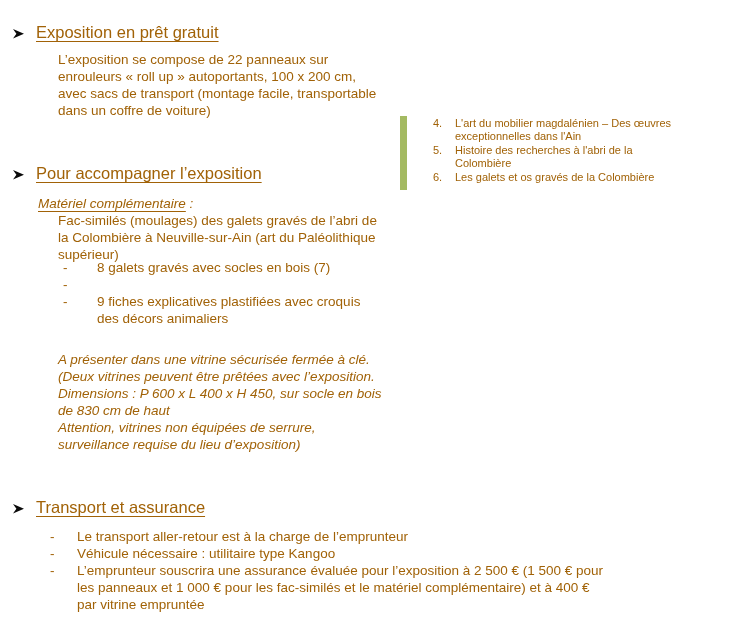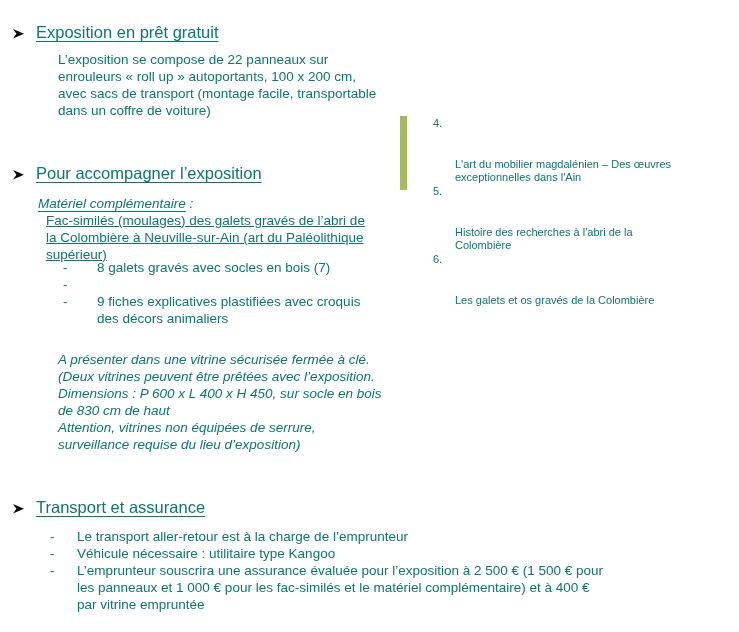--- a/index.html
+++ b/index.html
@@ -5,21 +5,21 @@
   html, body {
     margin: 0;
     padding: 0;
     background: #ffffff;
   }
   .page {
     position: relative;
     width: 739px;
     height: 632px;
     background: #ffffff;
-    color: #0f766e;
+    color: #a16207;
     font-family: "Liberation Sans", "DejaVu Sans", sans-serif;
     overflow: hidden;
   }
   .abs { position: absolute; }
 
   .heading-row {
     display: flex;
     align-items: flex-start;
     gap: 11px;
     left: 12px;
@@ -75,21 +75,21 @@
 
   .side-list {
     left: 433px;
     top: 117px;
     width: 290px;
     font-size: 11px;
     line-height: 13.4px;
   }
   .side-row { display: flex; align-items: flex-start; }
   .side-num { flex: 0 0 22px; }
-  .side-text { white-space: pre-line; margin-top: 41px; }
+  .side-text { white-space: pre-line; }
 </style>
 </head>
 <body>
 
 <div class="page">
 
   <div class="abs heading-row" style="top:22px;">
     <span class="arrow-icon">
       <svg width="13" height="12" viewBox="0 0 13 12">
           <path d="M1 1 L12 5.7 L1 10.5 L4.4 5.7 Z" fill="#0a0a0a"></path>
@@ -128,21 +128,21 @@
           <path d="M1 1 L12 5.7 L1 10.5 L4.4 5.7 Z" fill="#0a0a0a"></path>
         </svg>
     </span>
     <span class="heading">Pour accompagner l’exposition</span>
   </div>
 
   <div class="abs materiel-line" style="left:38px; top:195px;">
     <span class="materiel-underlined">Matériel complémentaire</span><span> :</span>
   </div>
 
-  <div class="abs body-text" style="left:26px; top:212px; width:400px;text-decoration:underline;">Fac-similés (moulages) des galets gravés de l’abri de
+  <div class="abs body-text" style="left:38px; top:212px; width:400px;">Fac-similés (moulages) des galets gravés de l’abri de
 la Colombière à Neuville-sur-Ain (art du Paléolithique
 supérieur)</div>
 
   <div class="abs dash-list" style="left:63px; top:259px; width:360px;">
     <div class="dash-row">
       <span class="dash-cell-wide">-</span>
       <span class="dash-text">8 galets gravés avec socles en bois (7)</span>
     </div>
     <div class="dash-row">
       <span class="dash-cell-wide">-</span>

